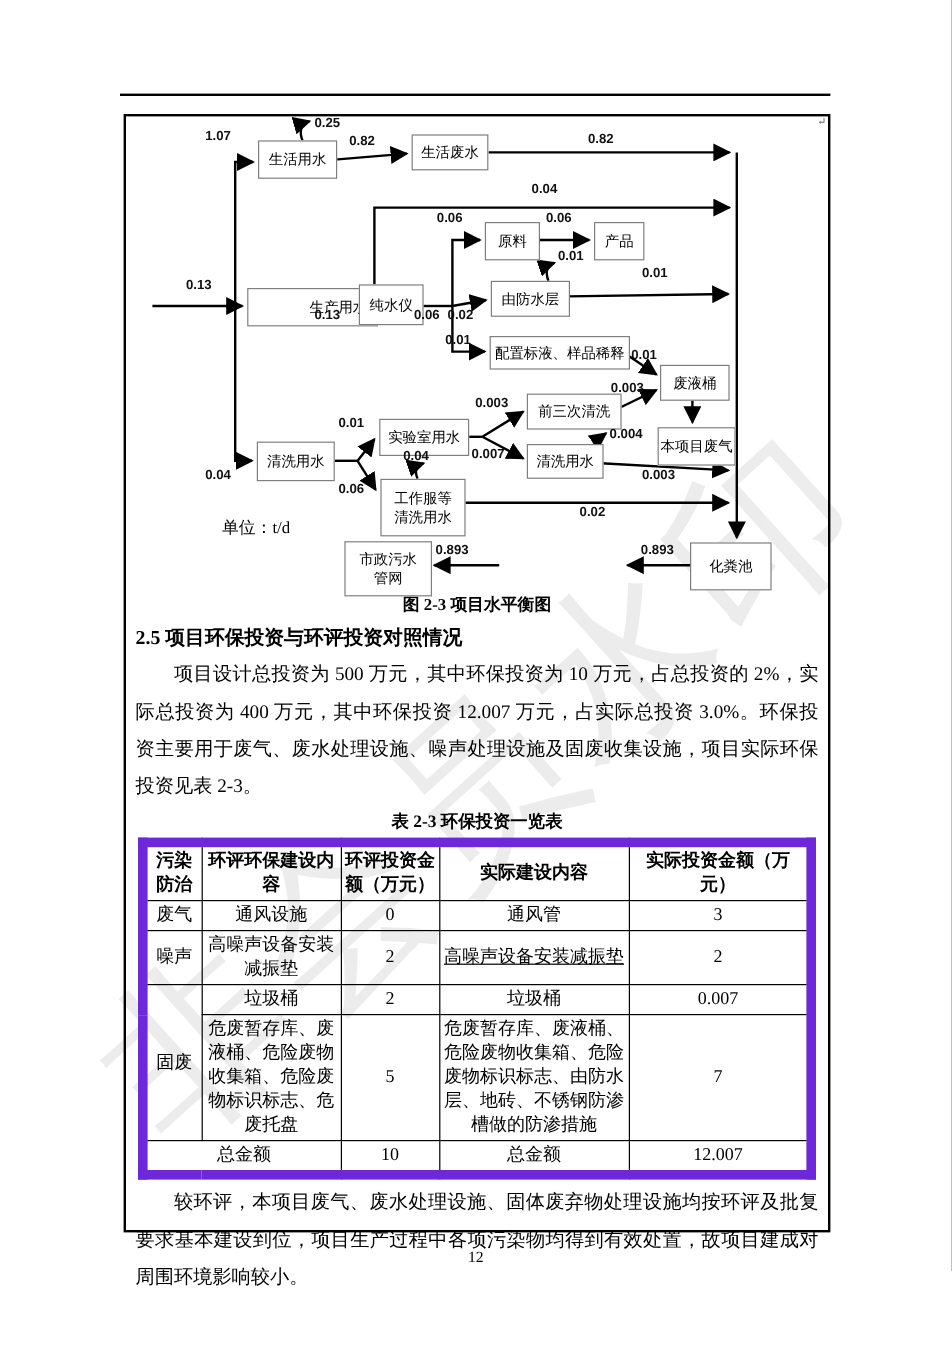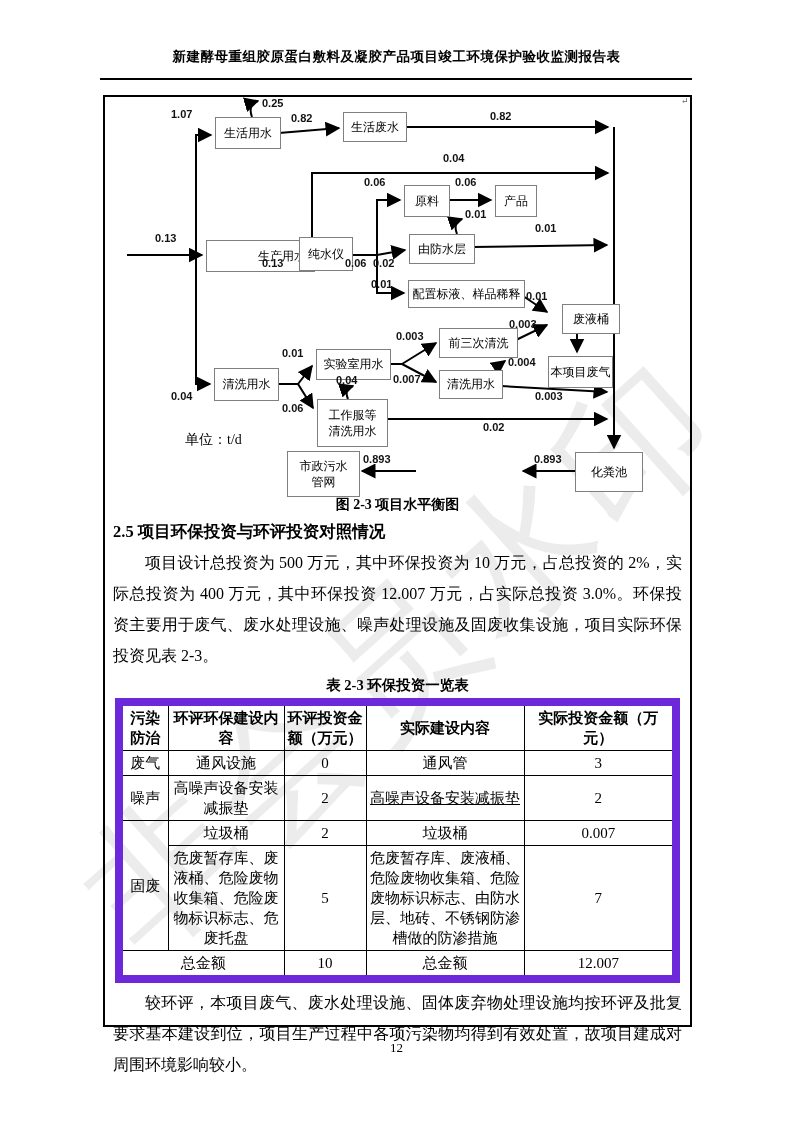--- a/index.html
+++ b/index.html
@@ -39,21 +39,20 @@
   td.u{text-decoration:underline;}
 
   .closing-par{font-size:16px;line-height:31px;text-align:justify;margin:4px 8px 0 8px;text-indent:2em;}
   .page-num{position:absolute;top:1040px;left:0;width:793px;text-align:center;font-size:13px;z-index:2;}
 </style>
 </head>
 <body>
 
 <div class="page">
 
-  <div class="doc-header">新建酵母重组胶原蛋白敷料及凝胶产品项目竣工环境保护验收监测报告表</div>
   <div class="header-rule"></div>
 
   <div class="watermark">非会员水印</div>
 
   <span class="pilcrow" style="left:681px;top:96px;">↵</span>
 
   <div class="frame">
 
     <div class="diagram">
       <svg width="585" height="398" viewBox="0 0 585 398">
@@ -98,21 +97,21 @@
       </svg>
 
       <div class="dbox" style="left:110px;top:20px;width:64px;height:30px;">生活用水</div>
       <div class="dbox" style="left:238px;top:15px;width:62px;height:28px;">生活废水</div>
       <div class="dbox" style="left:101px;top:143px;width:64px;height:30px;padding-left:43px;">生产用水</div>
       <div class="dbox" style="left:194px;top:140px;width:52px;height:32px;">纯水仪</div>
       <div class="dbox" style="left:299px;top:88px;width:44px;height:30px;">原料</div>
       <div class="dbox" style="left:390px;top:88px;width:40px;height:30px;">产品</div>
       <div class="dbox" style="left:304px;top:137px;width:64px;height:28px;">由防水层</div>
       <div class="dbox" style="left:303px;top:183px;width:115px;height:26px;">配置标液、样品稀释</div>
-      <div class="dbox" style="left:457px;top:207px;width:56px;height:28px;">废液桶</div>
+      <div class="dbox" style="left:445px;top:207px;width:56px;height:28px;">废液桶</div>
       <div class="dbox" style="left:334px;top:231px;width:77px;height:28px;">前三次清洗</div>
       <div class="dbox" style="left:443px;top:259px;width:63px;height:30px;">本项目废气</div>
       <div class="dbox" style="left:334px;top:273px;width:62px;height:27px;">清洗用水</div>
       <div class="dbox" style="left:109px;top:271px;width:63px;height:31px;">清洗用水</div>
       <div class="dbox" style="left:211px;top:252px;width:73px;height:29px;">实验室用水</div>
       <div class="dbox" style="left:212px;top:302px;width:69px;height:46px;">工作服等
 清洗用水</div>
       <div class="dbox" style="left:182px;top:354px;width:71px;height:44px;">市政污水
 管网</div>
       <div class="dbox" style="left:470px;top:355px;width:66px;height:38px;">化粪池</div>

